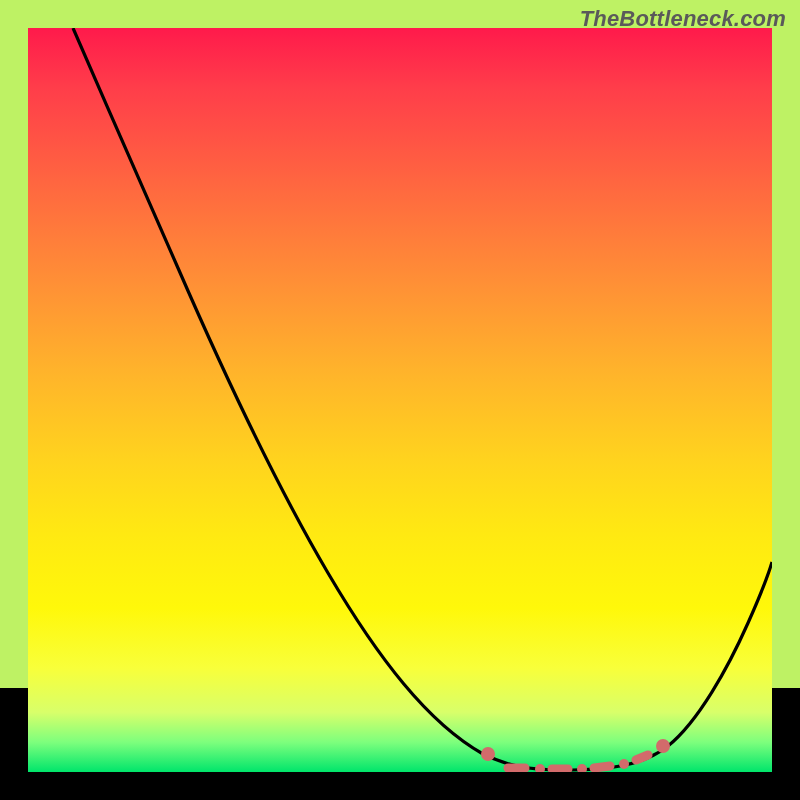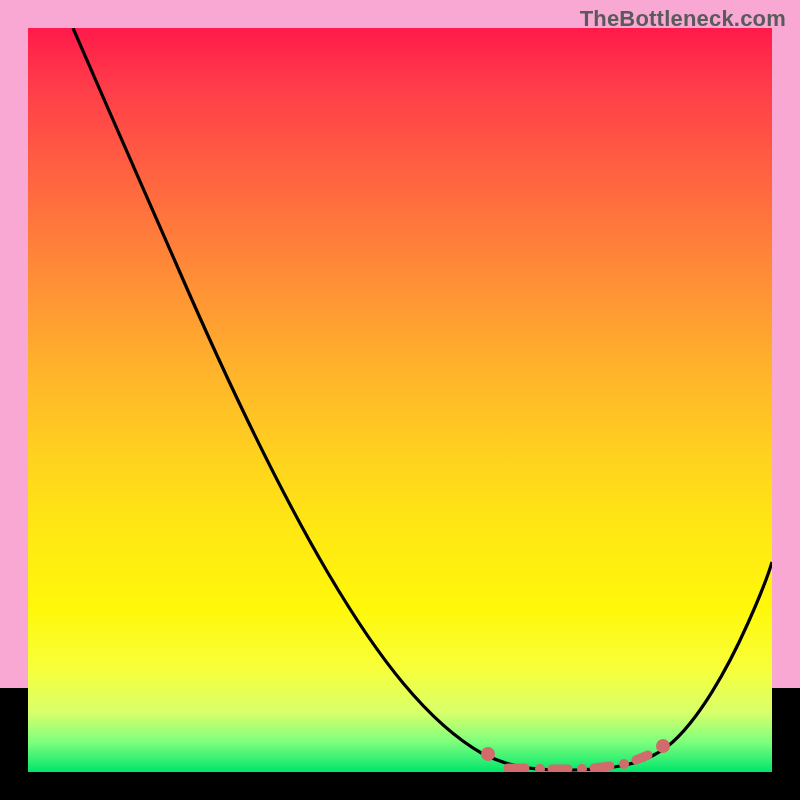--- a/index.html
+++ b/index.html
@@ -1,17 +1,17 @@
 <!DOCTYPE html>
 <html><head>
 <meta charset="utf-8">
 <style>
   * { margin: 0; padding: 0; box-sizing: border-box; }
   html, body { width: 800px; height: 800px; background: #000; overflow: hidden; }
-  .wrap { position: relative; width: 800px; height: 688px; background: #f9a8d4; }
+  .wrap { position: relative; width: 800px; height: 688px; background: #bef264; font-style: italic; }
   .watermark {
     position: absolute;
     top: 6px; right: 14px;
     color: #5a5a5a;
     font-family: Arial, Helvetica, sans-serif;
     font-size: 22px;
     font-weight: 600;
     letter-spacing: 0.2px;
     z-index: 10;
   }

